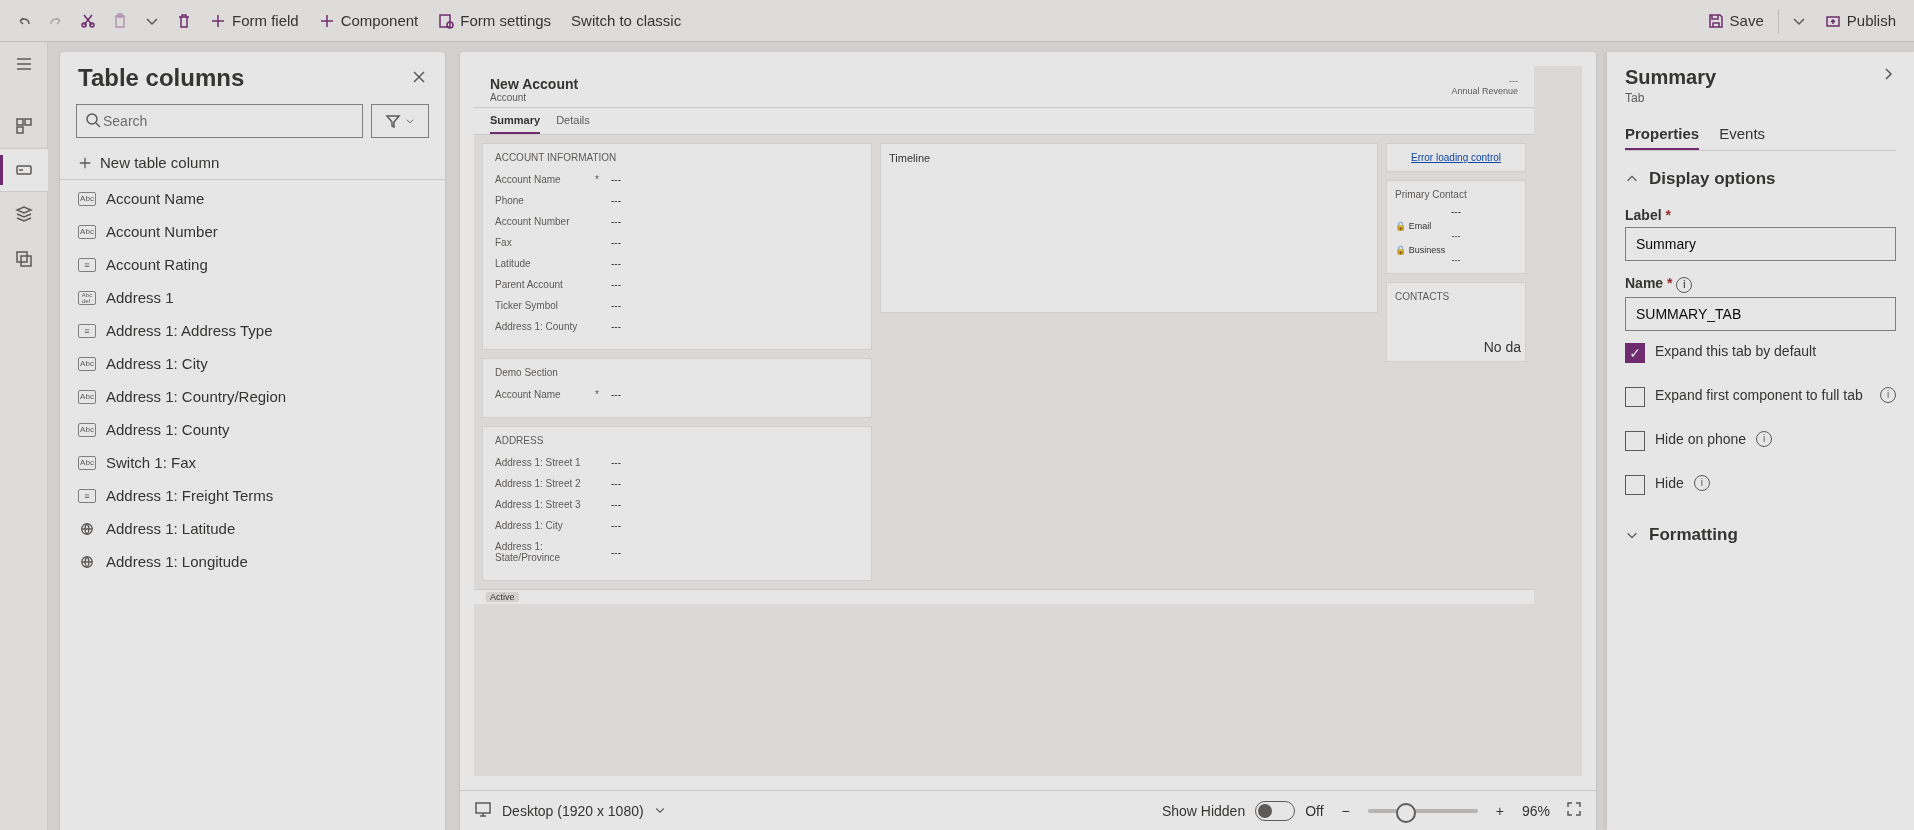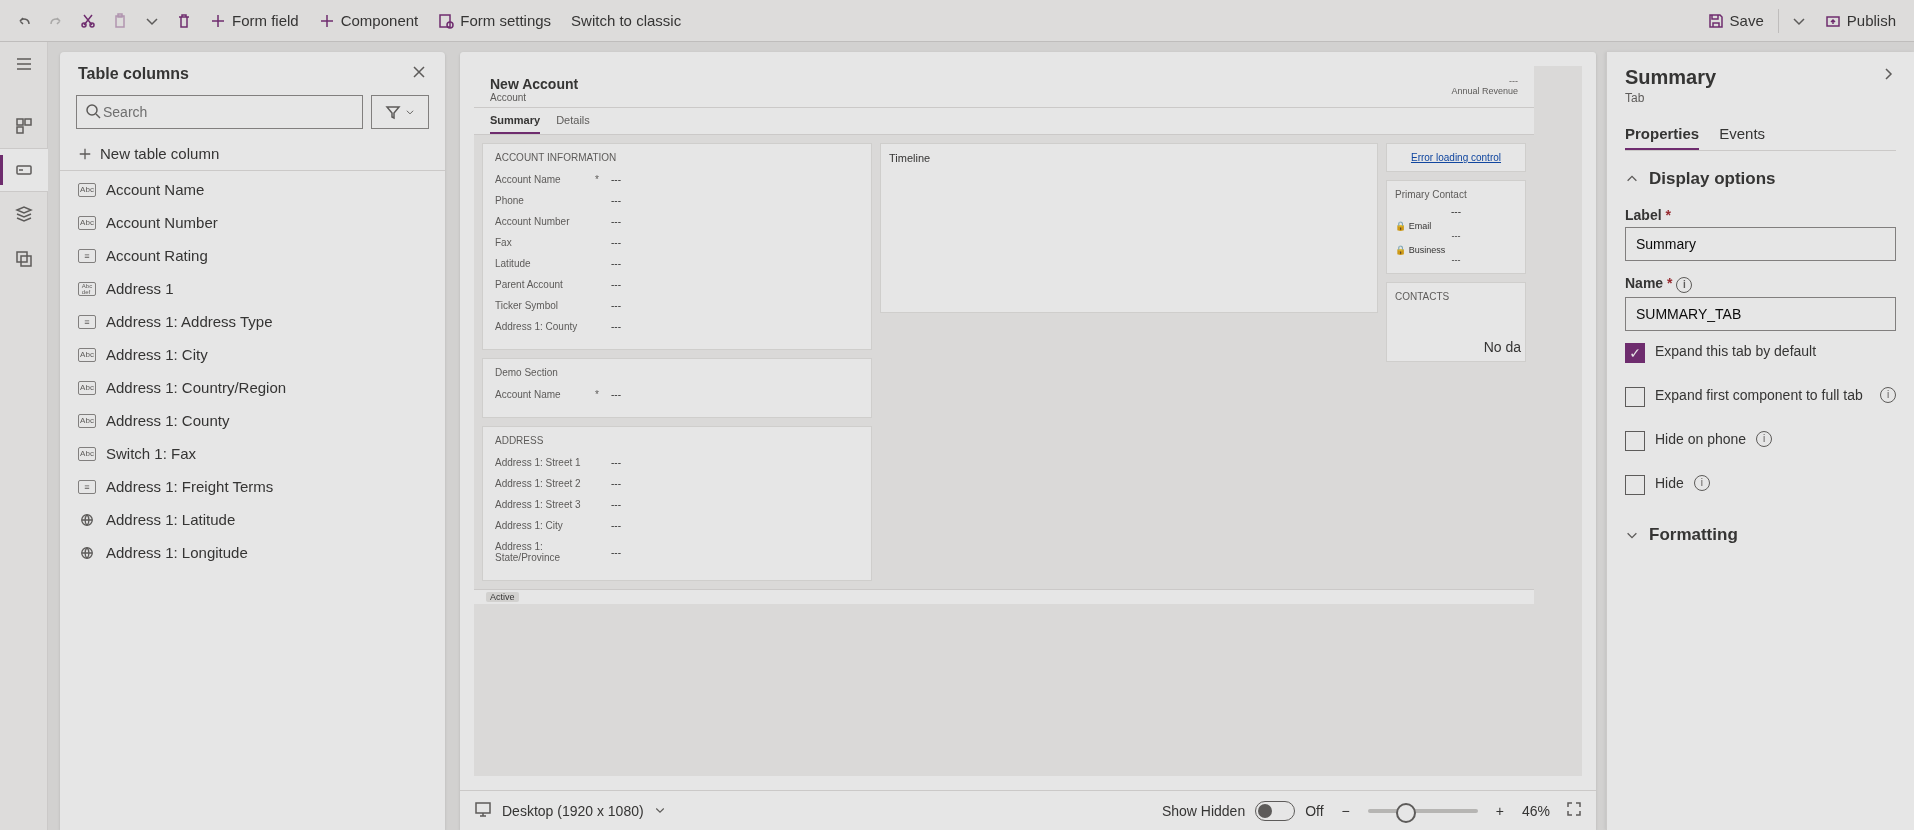--- a/index.html
+++ b/index.html
@@ -87,21 +87,21 @@
     border-radius: 4px 4px 0 0;
     box-shadow: 0 1px 3px rgba(0,0,0,0.15);
     display: flex; flex-direction: column;
     overflow: hidden;
   }
   .colspanel .hdr {
     display: flex; align-items: center; justify-content: space-between;
     padding: 12px 18px 6px 18px;
   }
   .colspanel .hdr h2 {
-    margin: 0; font-size: 16px; font-weight: 600;
+    margin: 0; font-size: 24px; font-weight: 600;
   }
   .colspanel .searchrow {
     display: flex; gap: 8px; padding: 6px 16px 10px 16px;
   }
   .colspanel .searchbox {
     flex: 1; display: flex; align-items: center;
     border: 1px solid #8a8886; height: 34px; padding: 0 8px;
     background: #fff;
   }
   .colspanel .searchbox input {
@@ -656,21 +656,21 @@
     <span><svg width="12" height="12" viewBox="0 0 16 16">
           <path d="M3 6l5 5 5-5"></path>
         </svg></span>
     <div class="spacer"></div>
     <span>Show Hidden</span>
     <span class="toggle"></span>
     <span>Off</span>
     <span style="margin:0 8px;">−</span>
     <span class="slider"></span>
     <span style="margin:0 8px;">+</span>
-    <span>46%</span>
+    <span>96%</span>
     <span style="margin-left:6px;"><svg width="16" height="16" viewBox="0 0 16 16">
           <path d="M2 6V2h4M14 6V2h-4M2 10v4h4M14 10v4h-4"></path>
         </svg></span>
   </div>
 </div>
 
 <div class="proppanel">
   <div class="phdr">
     <div>
       <h2>Summary</h2>

